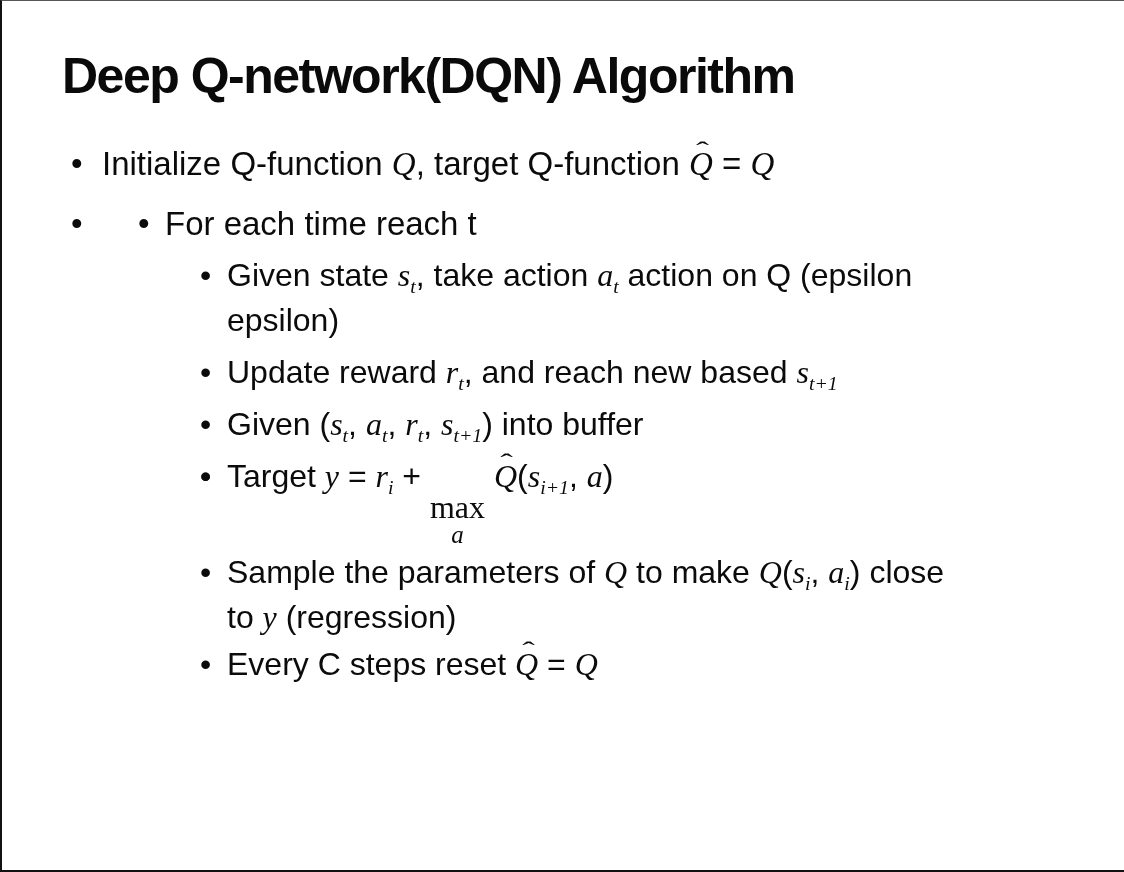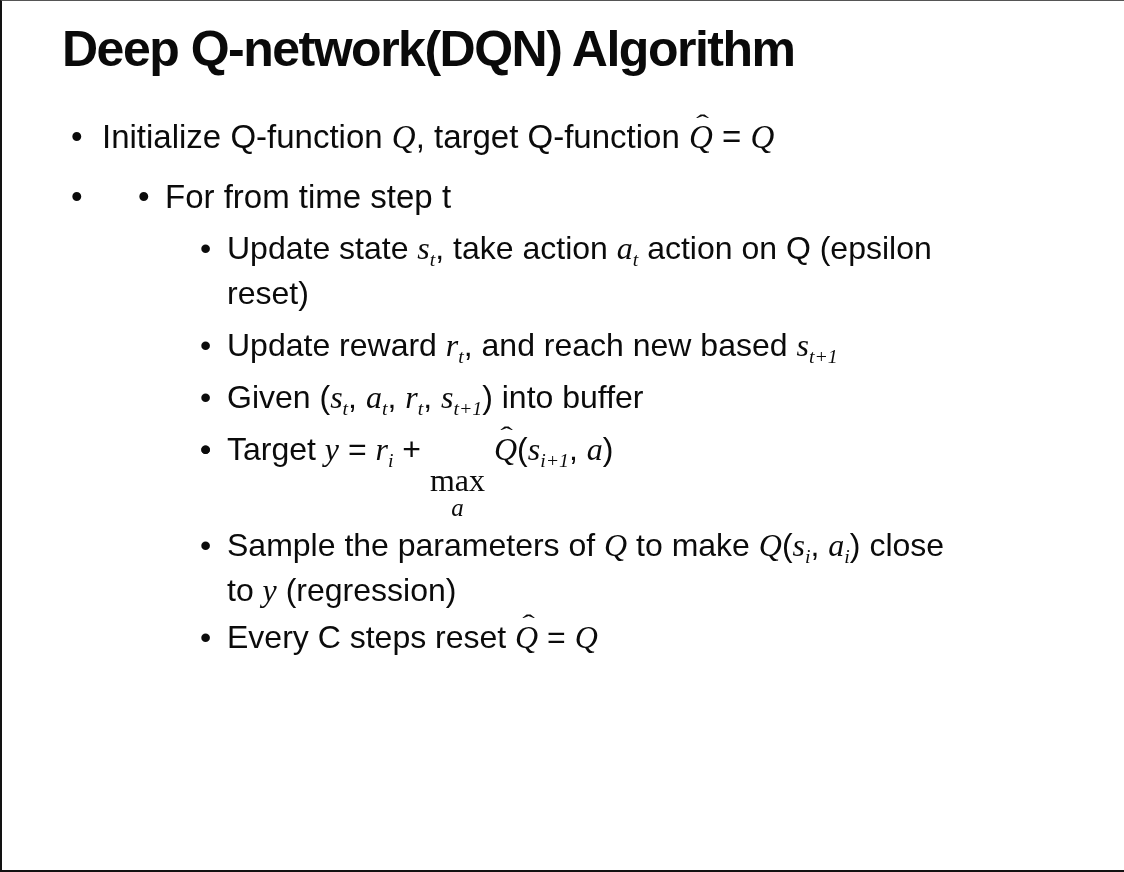--- a/index.html
+++ b/index.html
@@ -9,21 +9,21 @@
     box-sizing:border-box;
     background:#ffffff;
     border-left:2px solid #121212;
     border-bottom:2px solid #121212;
     border-top:1px solid #555555;
     overflow:hidden;
     font-family:"Liberation Sans",sans-serif;
     color:#0b0b0b;
   }
   .title{
-    margin:19px 0 0 60px;
+    margin:46px 0 0 60px;
     font-size:50px;
     line-height:1.16;
     font-weight:700;
     letter-spacing:-1.5px;
     color:#0a0a0a;
     white-space:nowrap;
   }
   .content{margin-top:36px;}
   .bullet{position:relative;box-sizing:border-box;padding-right:24px;line-height:45px;}
   .bullet .marker{position:absolute;top:0;}
@@ -63,26 +63,26 @@
     <span class="marker">•</span>
     <span class="text"><span>Initialize Q-function </span><span class="m">Q</span><span>, target Q-function </span><span class="hatw"><span class="hat">ˆ</span><span class="m">Q</span></span><span> = </span><span class="m">Q</span></span>
   </div>
 
   <div class="bullet lv1">
     <span class="marker">•</span>
   </div>
 
   <div class="bullet lv2">
     <span class="marker">•</span>
-    <span class="text"><span>For from time step t</span></span>
+    <span class="text"><span>For each time reach t</span></span>
   </div>
 
   <div class="bullet lv3">
     <span class="marker">•</span>
-    <span class="text"><span>Update state </span><span class="m">s</span><sub class="ms">t</sub><span>, take action </span><span class="m">a</span><sub class="ms">t</sub><span> action on Q (epsilon</span><br><span>reset)</span></span>
+    <span class="text"><span>Given state </span><span class="m">s</span><sub class="ms">t</sub><span>, take action </span><span class="m">a</span><sub class="ms">t</sub><span> action on Q (epsilon</span><br><span>epsilon)</span></span>
   </div>
 
   <div class="bullet lv3">
     <span class="marker">•</span>
     <span class="text"><span>Update reward </span><span class="m">r</span><sub class="ms">t</sub><span>, and reach new based </span><span class="m">s</span><sub class="ms">t+1</sub></span>
   </div>
 
   <div class="bullet lv3">
     <span class="marker">•</span>
     <span class="text"><span>Given (</span><span class="m">s</span><sub class="ms">t</sub><span>, </span><span class="m">a</span><sub class="ms">t</sub><span>, </span><span class="m">r</span><sub class="ms">t</sub><span>, </span><span class="m">s</span><sub class="ms">t+1</sub><span>) into buffer</span></span>

